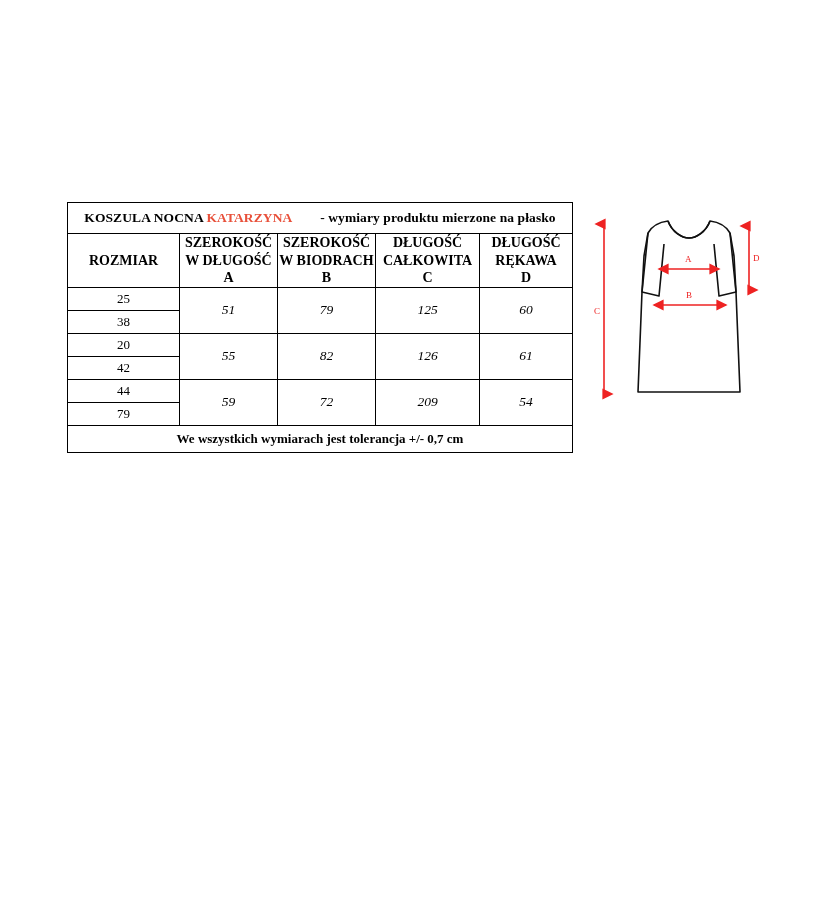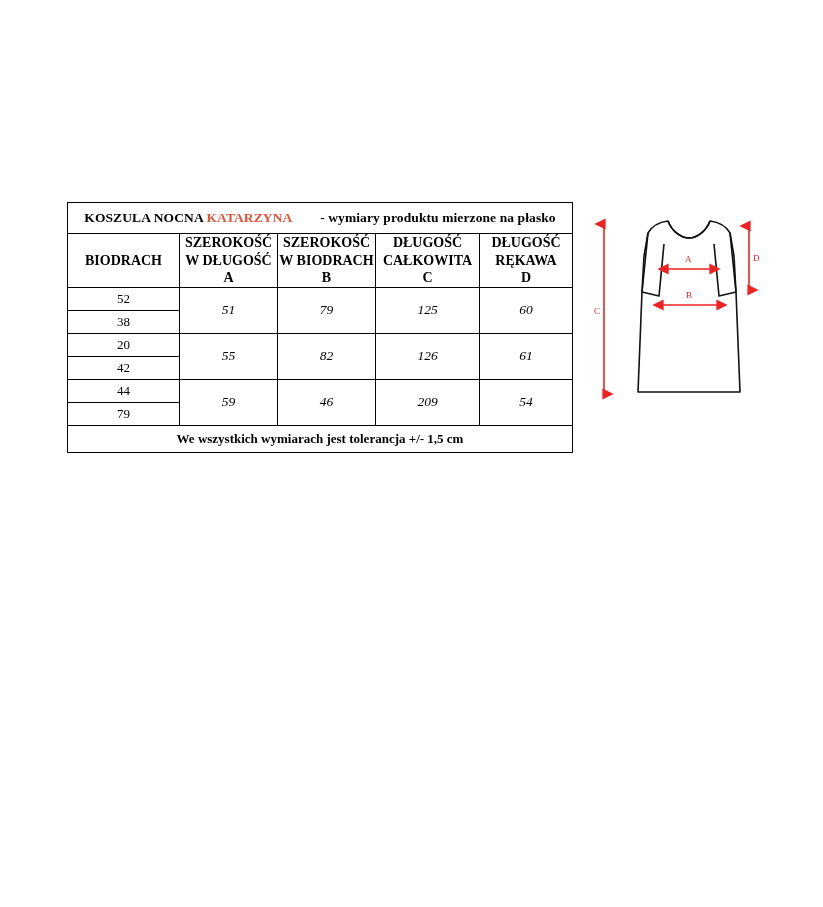--- a/index.html
+++ b/index.html
@@ -121,21 +121,21 @@
         <tr>
           <td class="title-cell" colspan="5">
             <span>KOSZULA NOCNA</span>
             <span class="brand">KATARZYNA</span>
             <span class="sep">- wymiary produktu mierzone na płasko</span>
           </td>
         </tr>
 
         <tr>
           <td class="head-cell">
-            <span>BIODRACH</span>
+            <span>ROZMIAR</span>
           </td>
           <td class="head-cell">
             <span>SZEROKOŚĆ</span>
             <span class="l2">W DŁUGOŚĆ</span>
             <span class="letter">A</span>
           </td>
           <td class="head-cell">
             <span>SZEROKOŚĆ</span>
             <span class="l2">W BIODRACH</span>
             <span class="letter">B</span>
@@ -146,21 +146,21 @@
             <span class="letter">C</span>
           </td>
           <td class="head-cell">
             <span>DŁUGOŚĆ</span>
             <span class="l2">RĘKAWA</span>
             <span class="letter">D</span>
           </td>
         </tr>
 
         <tr>
-          <td class="size-cell">52</td>
+          <td class="size-cell">25</td>
           <td class="val-cell" rowspan="2">51</td>
           <td class="val-cell" rowspan="2">79</td>
           <td class="val-cell" rowspan="2">125</td>
           <td class="val-cell" rowspan="2">60</td>
         </tr>
         <tr>
           <td class="size-cell">38</td>
         </tr>
 
         <tr>
@@ -170,30 +170,30 @@
           <td class="val-cell" rowspan="2">126</td>
           <td class="val-cell" rowspan="2">61</td>
         </tr>
         <tr>
           <td class="size-cell">42</td>
         </tr>
 
         <tr>
           <td class="size-cell">44</td>
           <td class="val-cell" rowspan="2">59</td>
-          <td class="val-cell" rowspan="2">46</td>
+          <td class="val-cell" rowspan="2">72</td>
           <td class="val-cell" rowspan="2">209</td>
           <td class="val-cell" rowspan="2">54</td>
         </tr>
         <tr>
           <td class="size-cell">79</td>
         </tr>
 
         <tr>
-          <td class="note-cell" colspan="5">We wszystkich wymiarach jest tolerancja +/- 1,5 cm</td>
+          <td class="note-cell" colspan="5">We wszystkich wymiarach jest tolerancja +/- 0,7 cm</td>
         </tr>
       </tbody>
     </table>
   </div>
 
   <div class="diagram">
     <svg width="190" height="230" viewBox="0 0 190 230" xmlns="http://www.w3.org/2000/svg">
       <defs>
         <marker id="arrUp" markerWidth="7" markerHeight="7" refX="3.5" refY="6" orient="auto">
           <path d="M3.5,0 L7,7 L0,7 Z" fill="#ee2222"></path>

